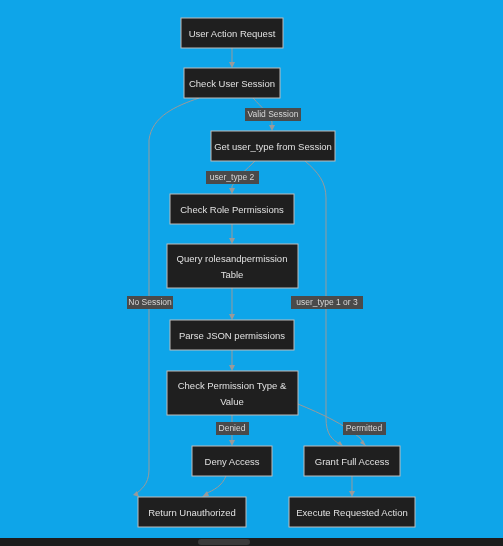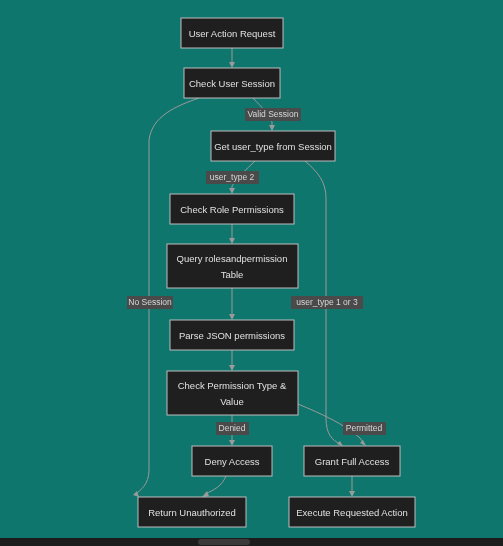--- a/index.html
+++ b/index.html
@@ -10,21 +10,21 @@
   body {
     width: 503px;
     height: 546px;
     overflow: hidden;
     font-family: "Liberation Sans", sans-serif;
   }
   #flowchart-canvas {
     position: relative;
     width: 503px;
     height: 546px;
-    background: #0f766e;
+    background: #0ea5e9;
   }
   svg#diagram {
     display: block;
     width: 503px;
     height: 546px;
   }
   .node-rect {
     fill: #1f1f1f;
     stroke: #bdbdbd;
     stroke-width: 1;

